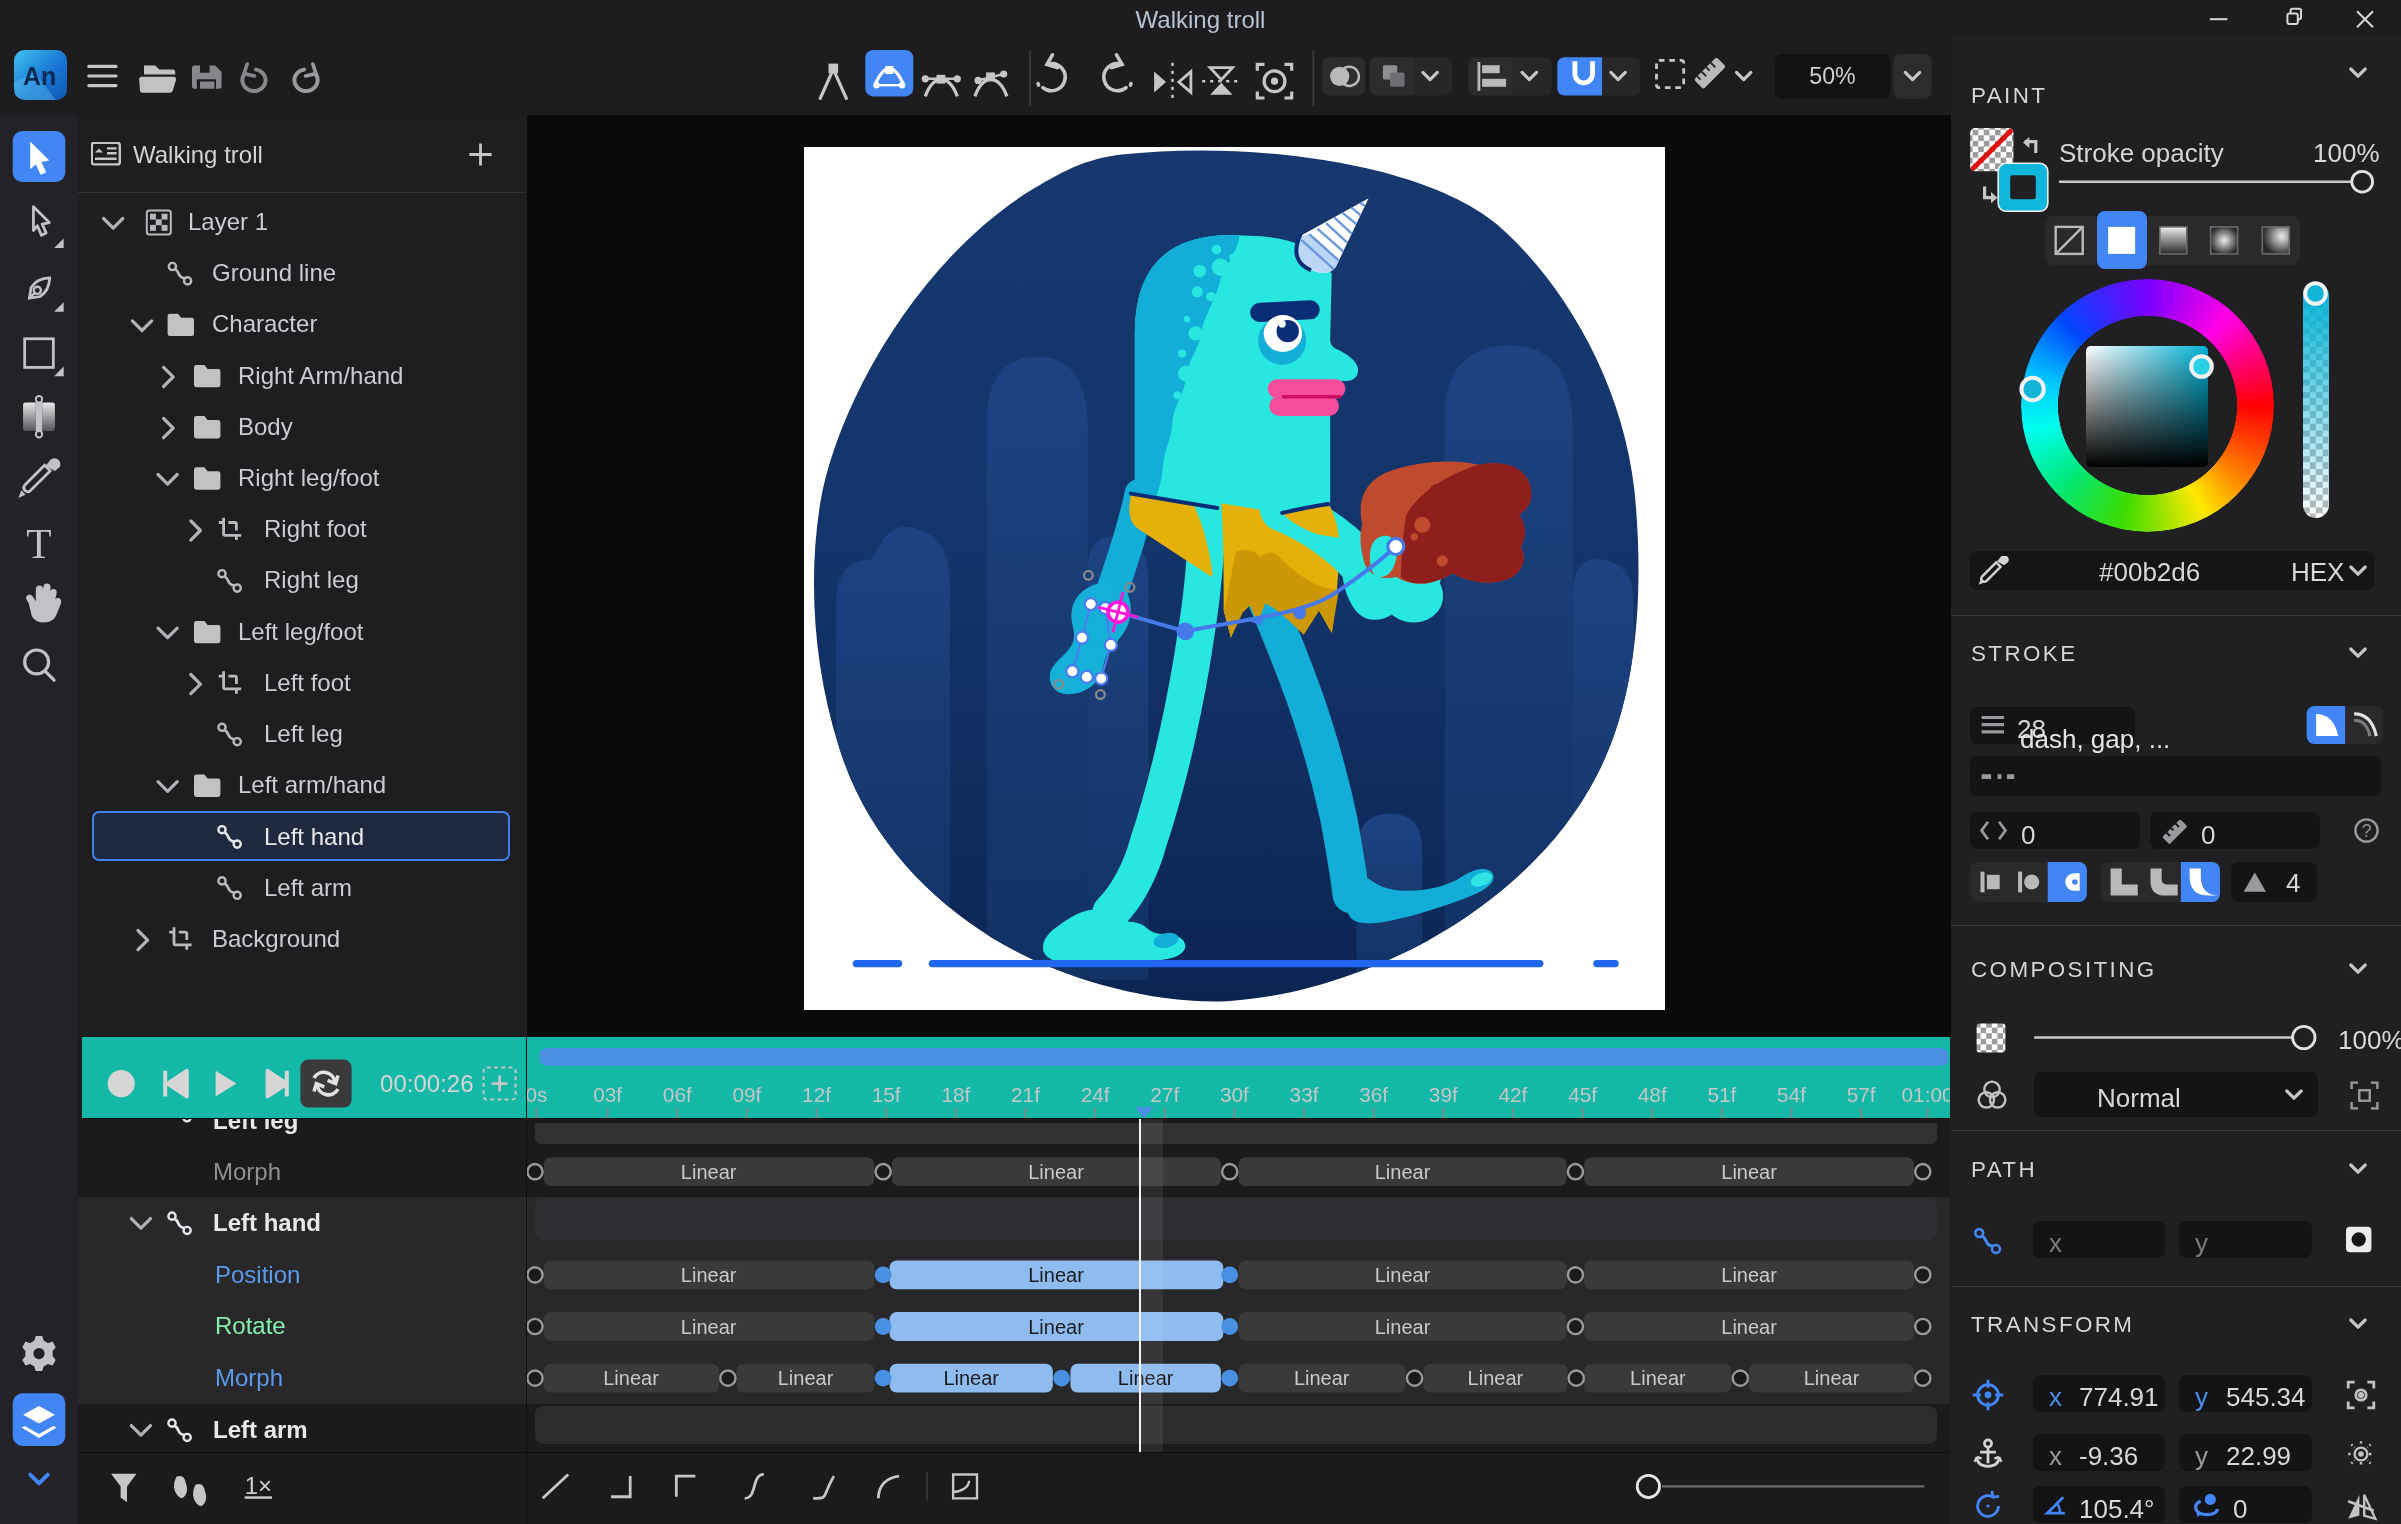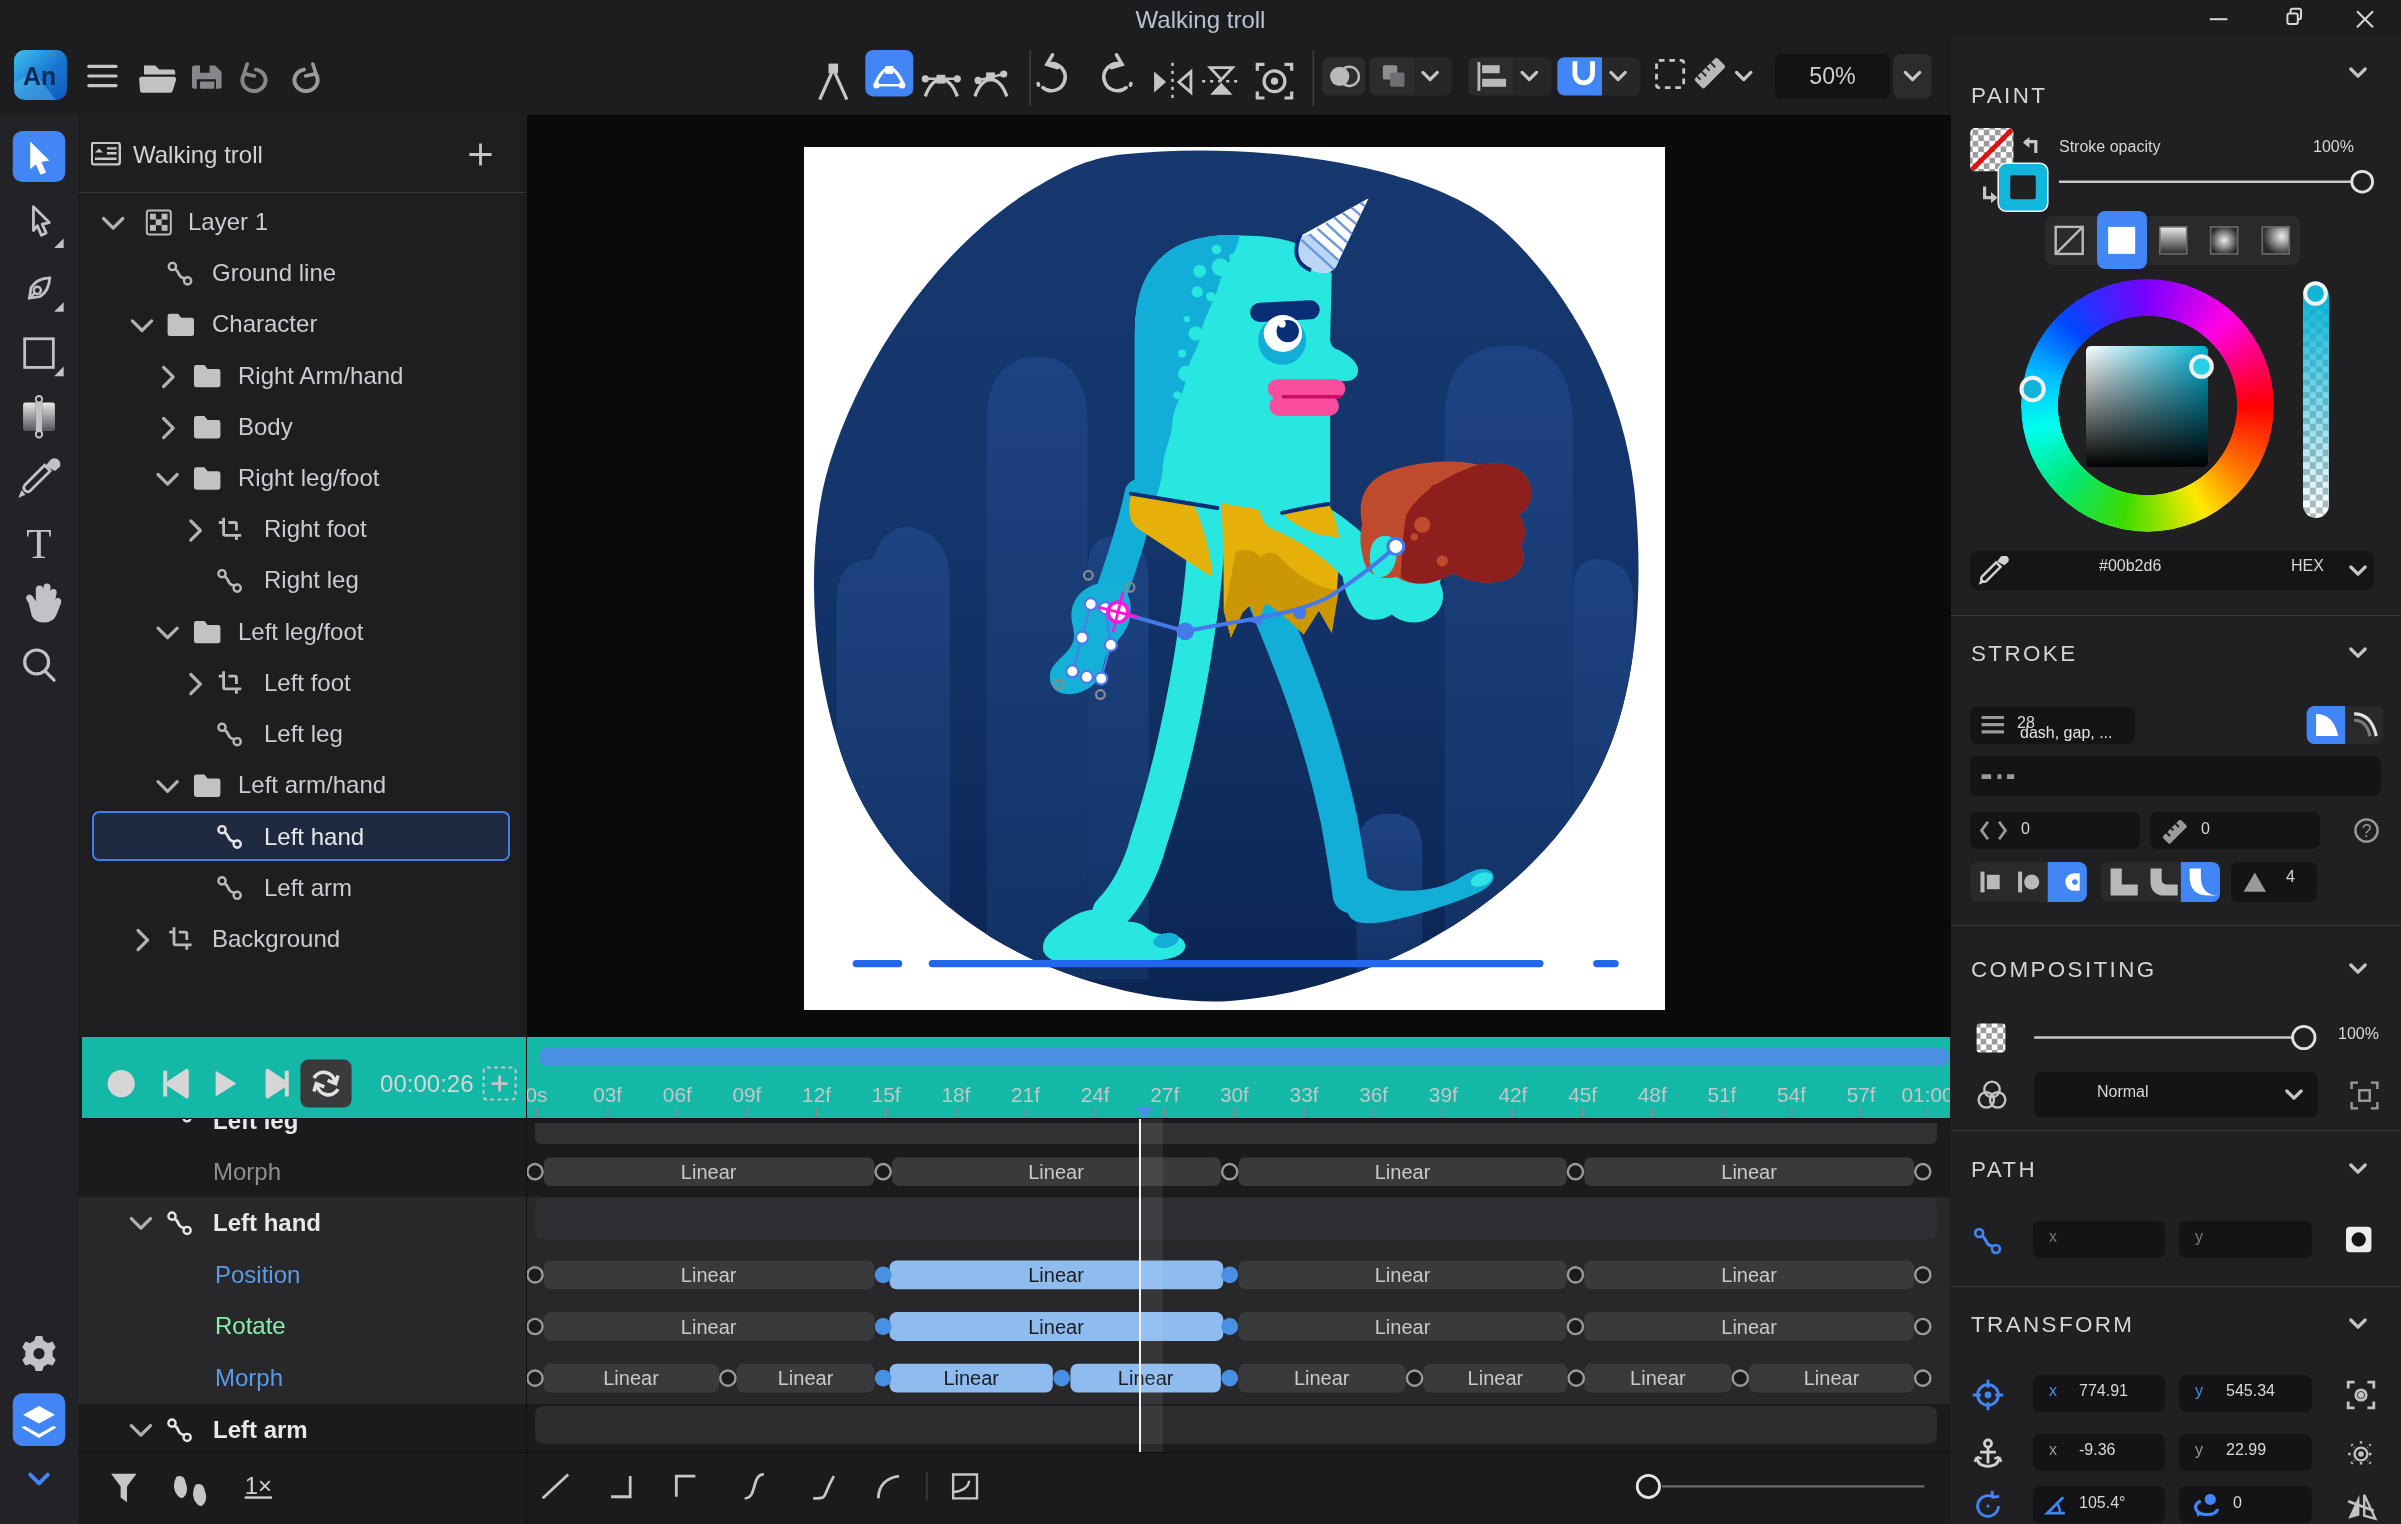--- a/index.html
+++ b/index.html
@@ -538,21 +538,21 @@
     </div>
 
     <div class="abs" style="left:448px;top:0;width:0.8px;height:487px;background:#0e0e10;"></div>
   </div>
 
   <div class="abs" id="rightpanel" style="left:1951px;top:36px;width:451px;height:1488px;background:#202023;">
     <style>
       .hdr { position:absolute; font-size:22.4px; letter-spacing:2.4px; color:#d5d5d7; }
       .chev { position:absolute; width:24px; height:24px; }
       .inp { position:absolute; background:#141416; border-radius:7.2px; }
-      .ival { position:absolute; font-size:16px; color:#d8d8da; }
+      .ival { position:absolute; font-size:26px; color:#d8d8da; }
       .sep { position:absolute; left:0; width:451px; height:0.8px; background:#38383b; }
     </style>
     <div class="hdr" style="left:20px;top:25px;margin-top:22px;">PAINT</div>
     <svg class="chev" style="left:395px;top:25px;" viewBox="0 0 30 30">
         <path d="M6 10 l9 9 l9 -9" stroke="#c6c6c8" stroke-width="4" fill="none" stroke-linecap="round" stroke-linejoin="round"></path>
       </svg>
 
     <svg class="abs" style="left:16px;top:88px" width="88" height="93" viewBox="0 0 110 116">
       <defs>
           <pattern id="chk" width="14" height="14" patternUnits="userSpaceOnUse">

